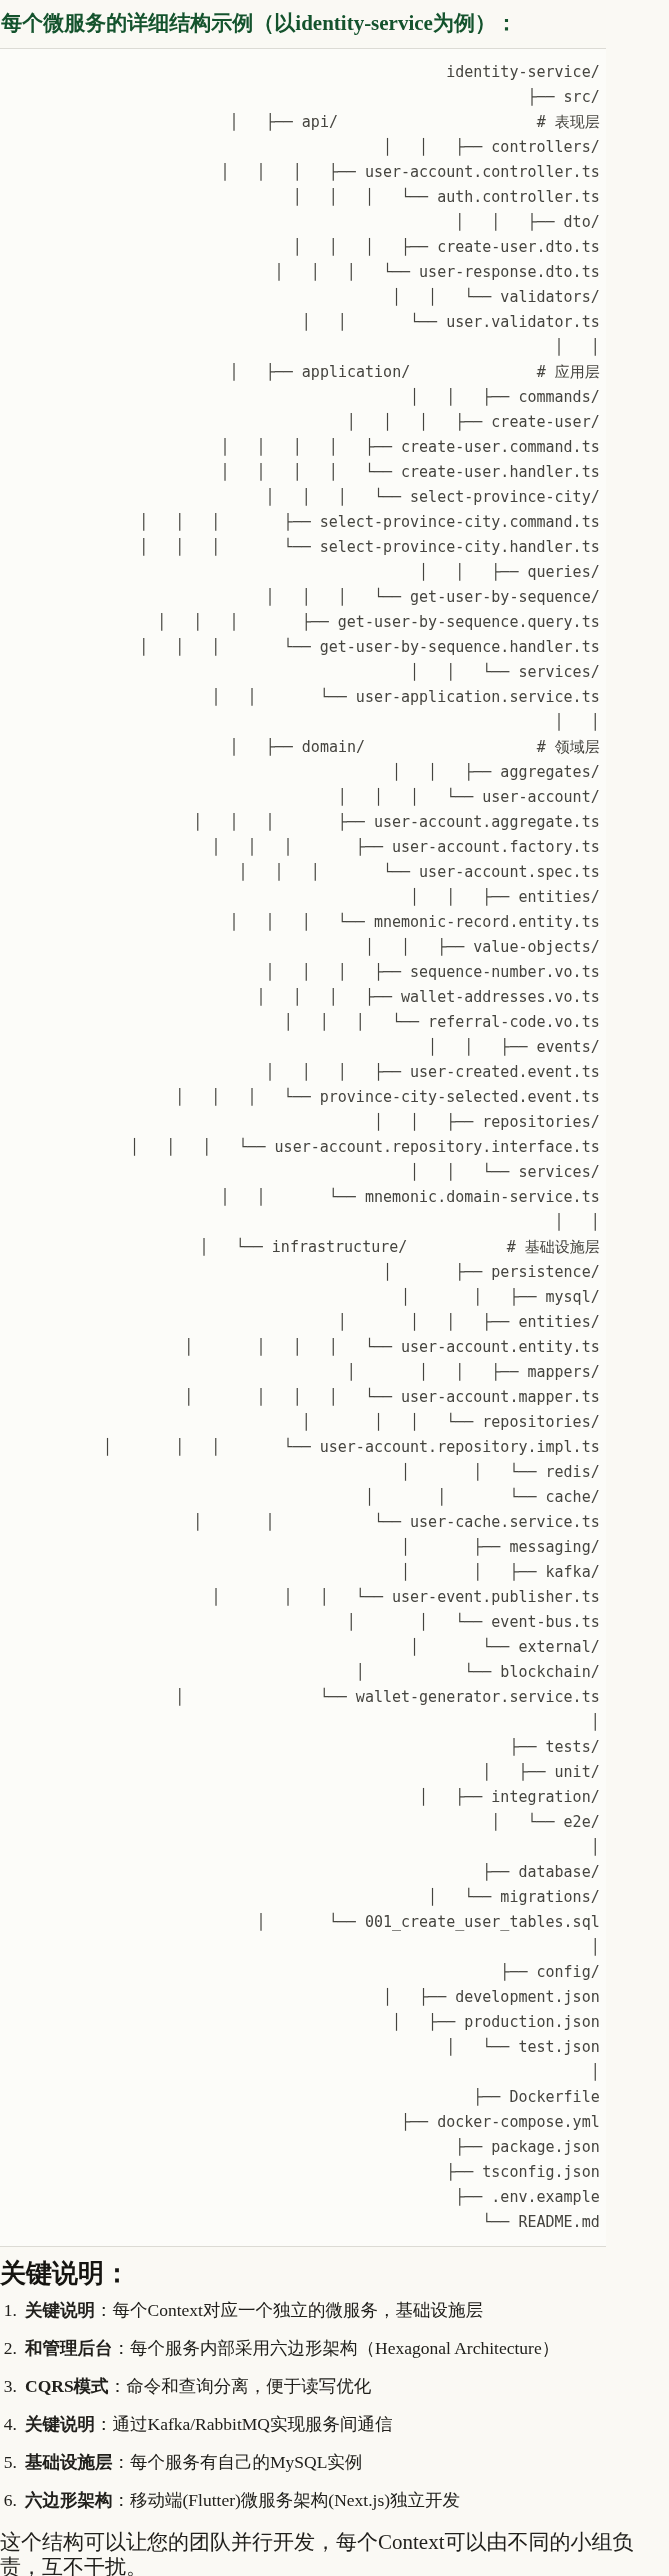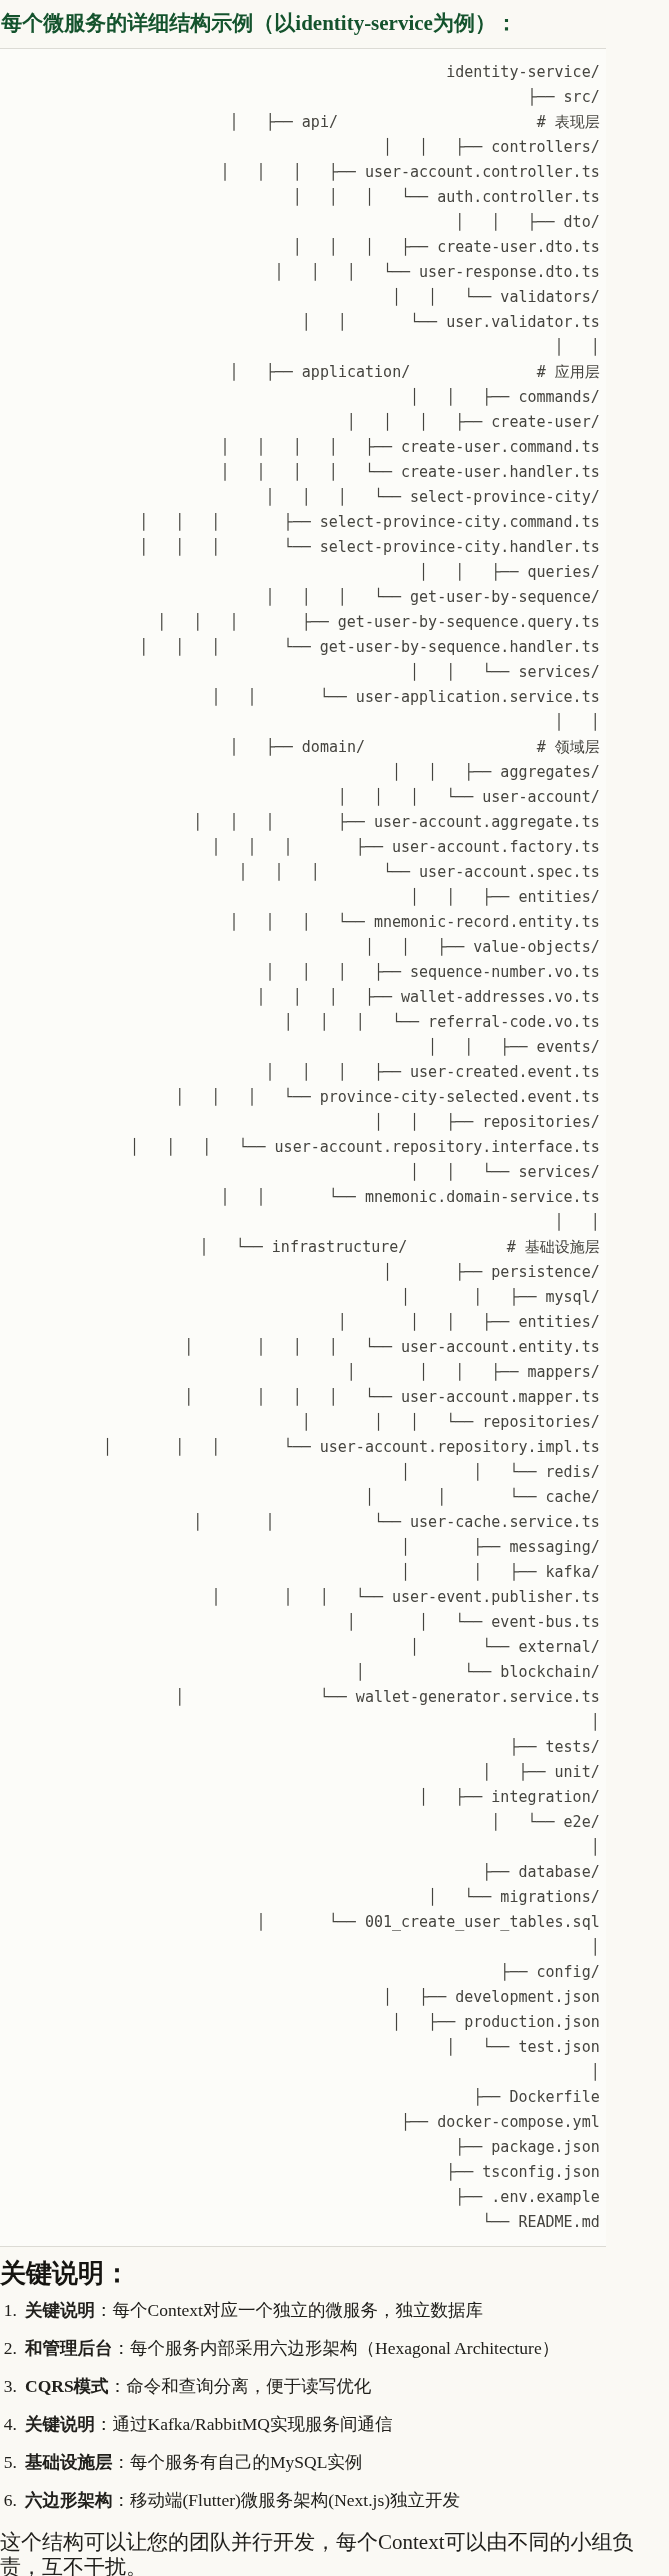--- a/index.html
+++ b/index.html
@@ -164,21 +164,21 @@
 ├── docker-compose.yml
 ├── package.json
 ├── tsconfig.json
 ├── .env.example
 └── README.md</pre>
 
   <h3 class="notes-heading">关键说明：</h3>
 
   <ol class="notes-list">
     <li>
-      <span class="num">1.</span><span class="term">关键说明</span><span>：每个Context对应一个独立的微服务，独立数据库</span>
+      <span class="num">1.</span><span class="term">关键说明</span><span>：每个Context对应一个独立的微服务，基础设施层</span>
     </li>
     <li>
       <span class="num">2.</span><span class="term">和管理后台</span><span>：每个服务内部采用六边形架构（Hexagonal Architecture）</span>
     </li>
     <li>
       <span class="num">3.</span><span class="term">CQRS模式</span><span>：命令和查询分离，便于读写优化</span>
     </li>
     <li>
       <span class="num">4.</span><span class="term">关键说明</span><span>：通过Kafka/RabbitMQ实现服务间通信</span>
     </li>

